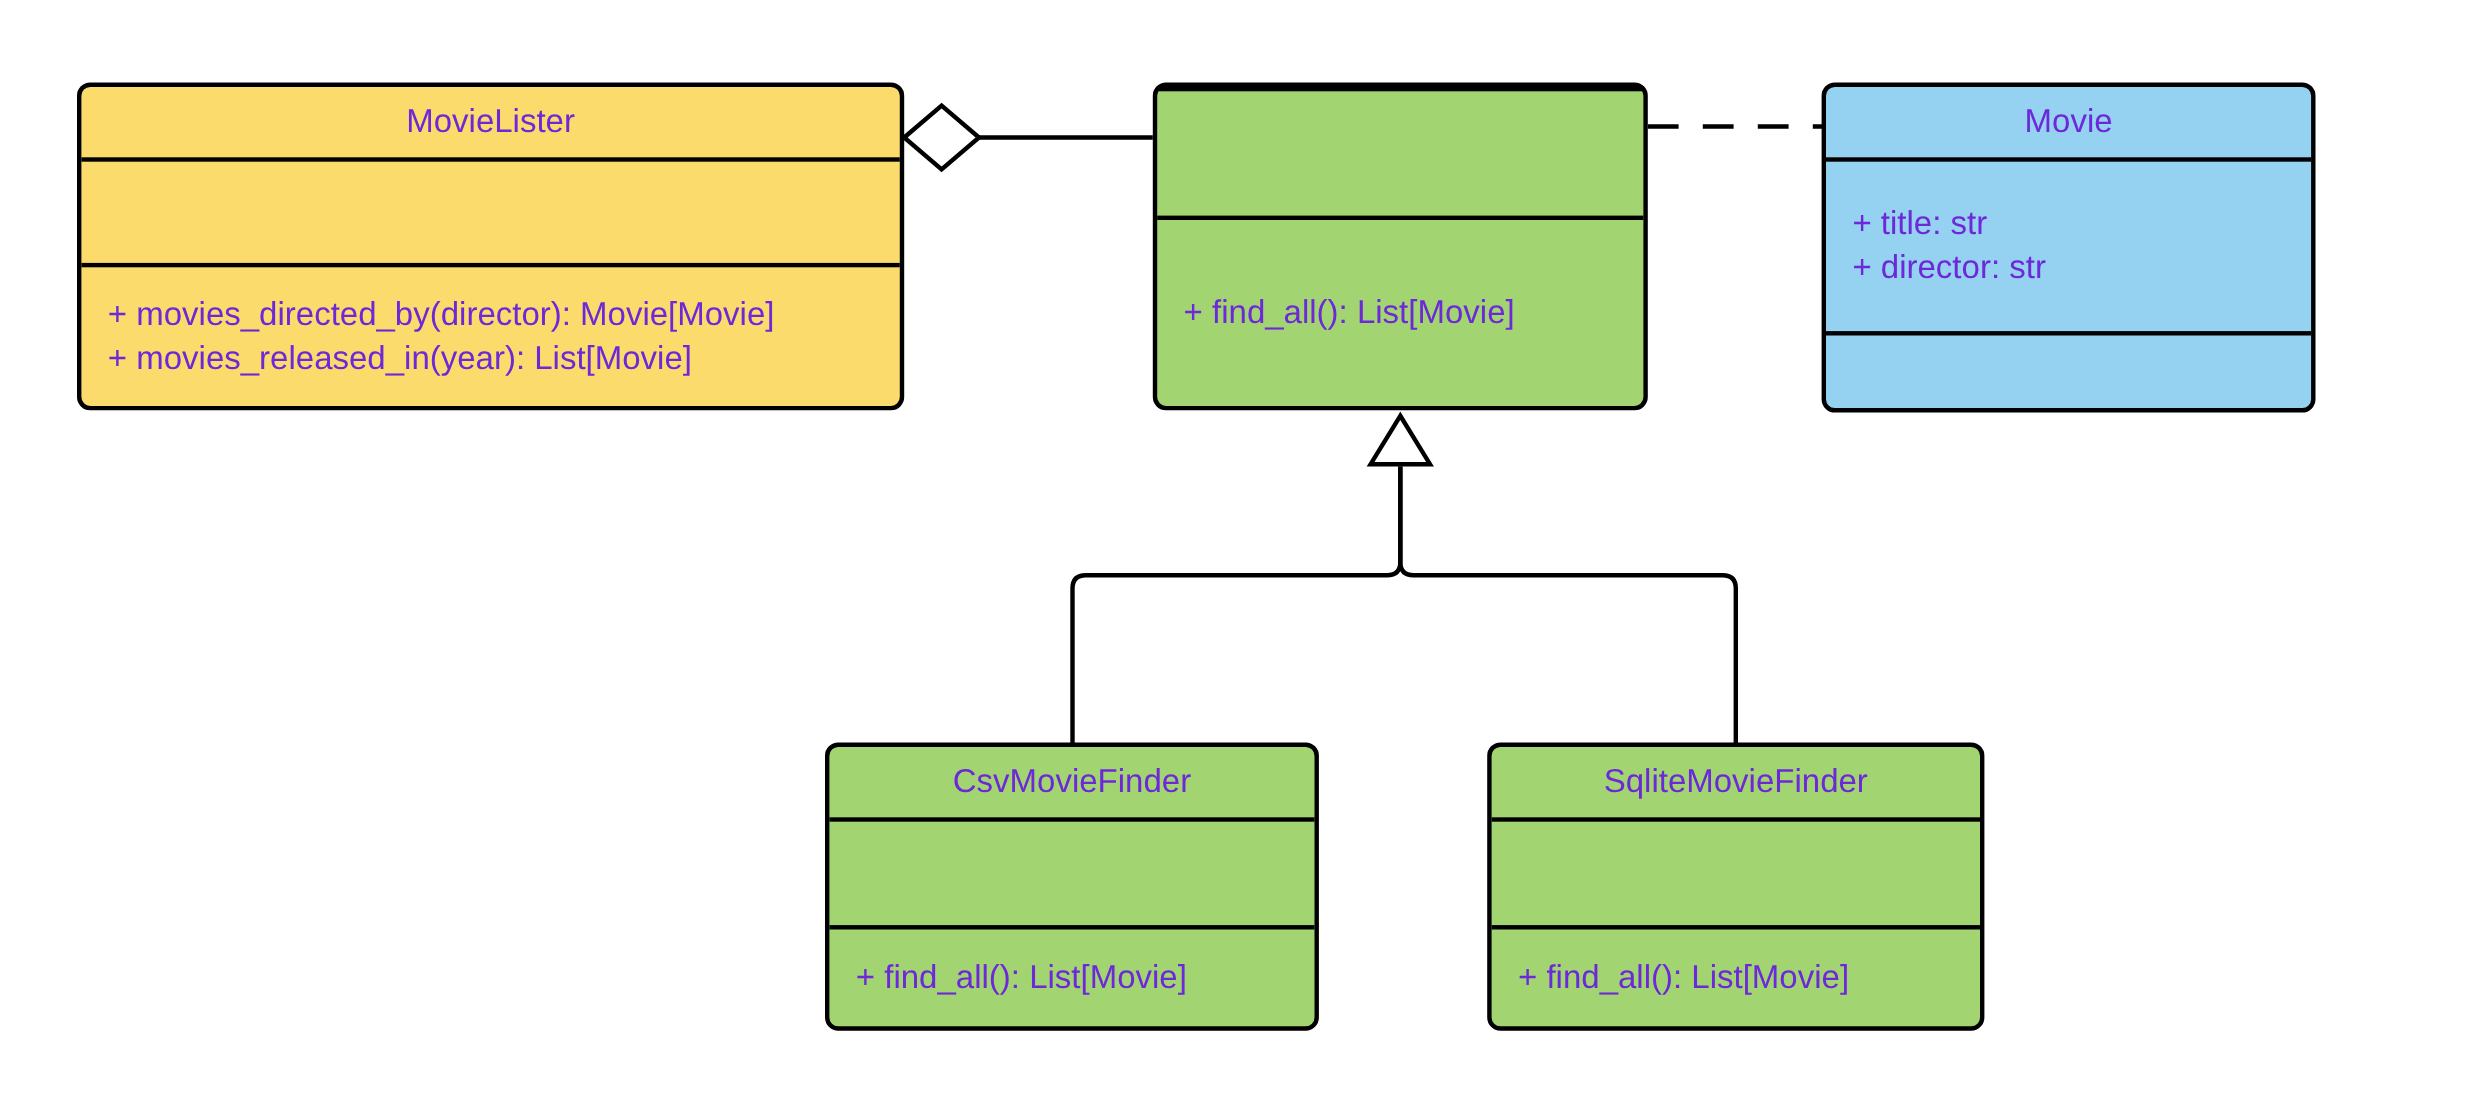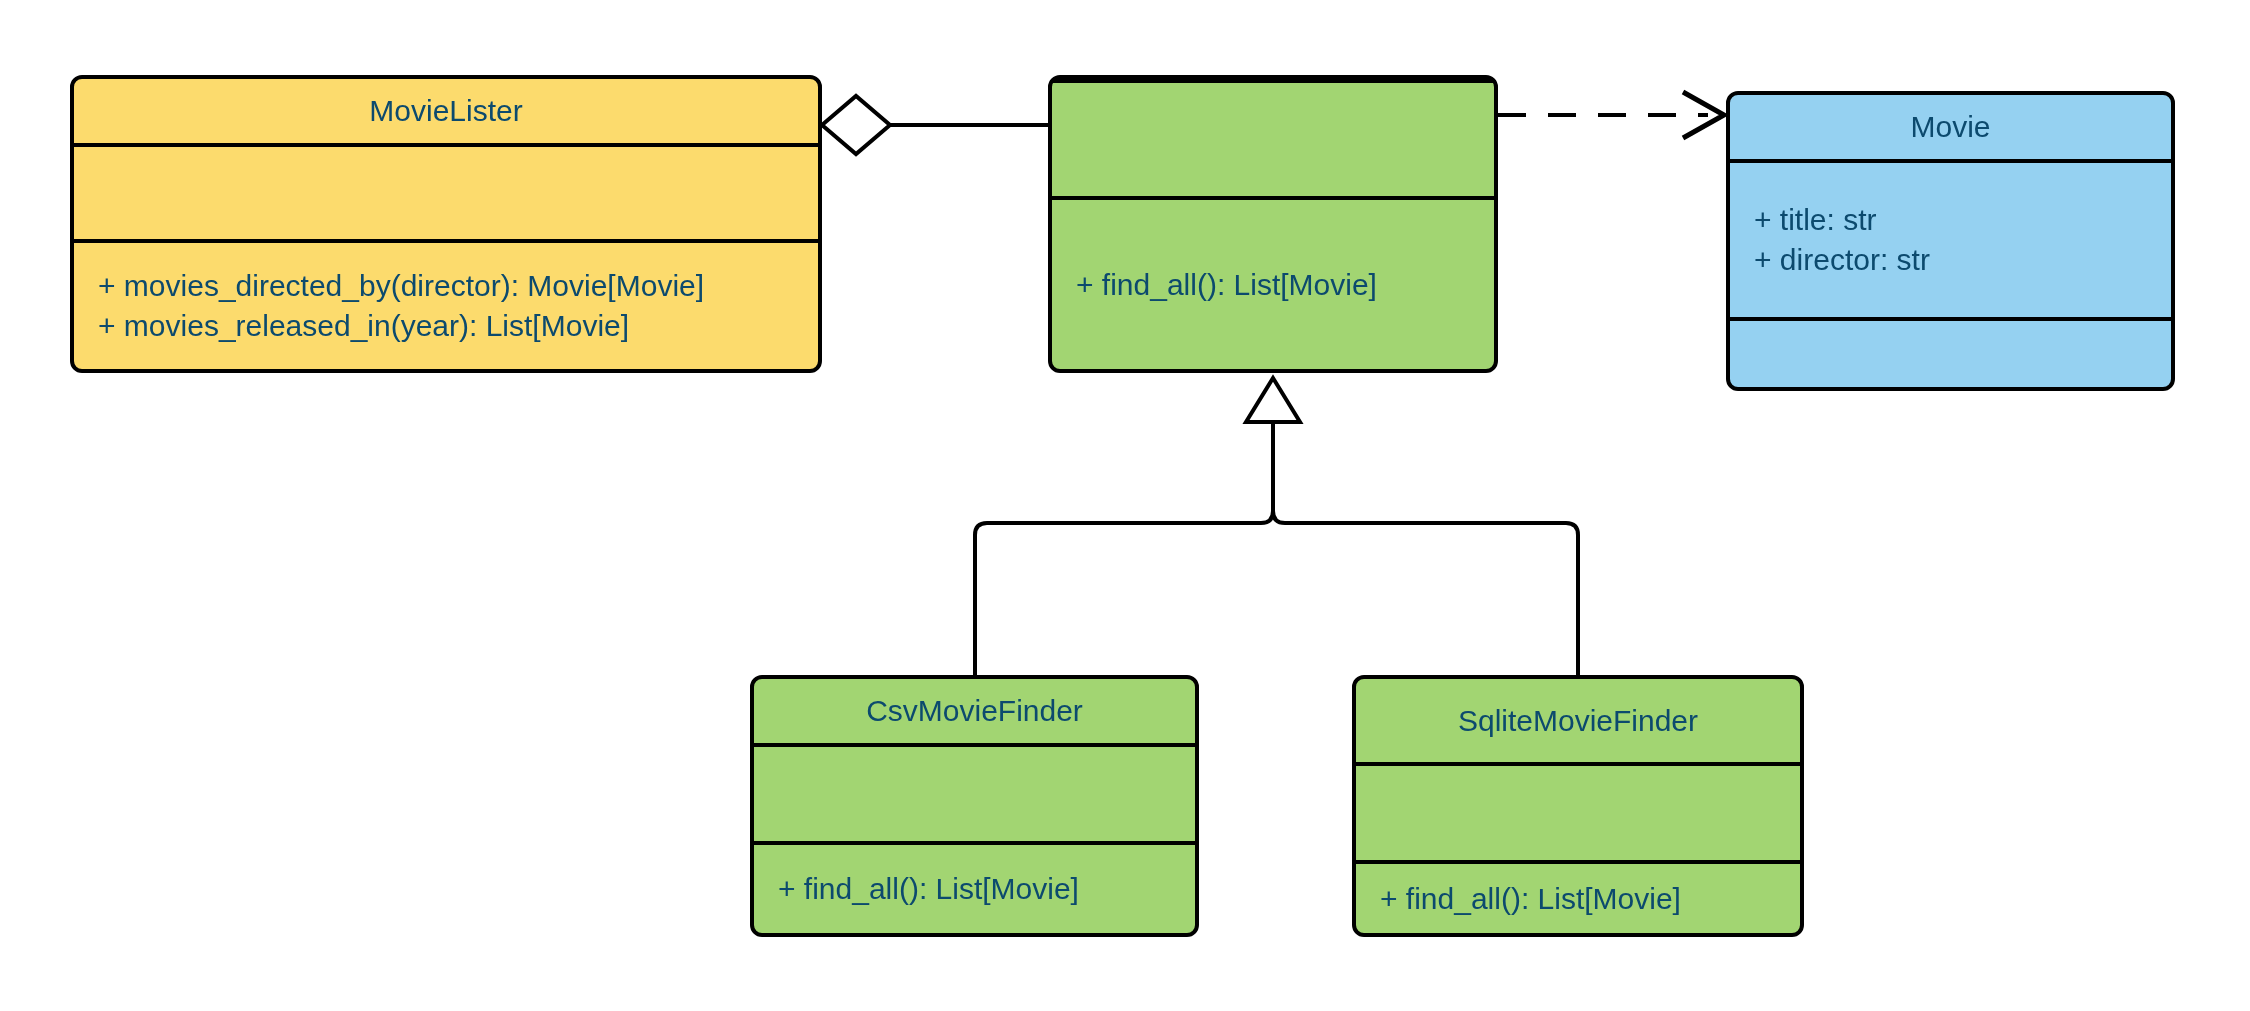--- a/index.html
+++ b/index.html
@@ -6,21 +6,21 @@
     margin: 0;
     padding: 0;
     background: #ffffff;
   }
   .canvas {
     position: relative;
     width: 2250px;
     height: 1011px;
     background: #ffffff;
     font-family: "Liberation Sans", sans-serif;
-    color: #0c4a6e;
+    color: #6d28d9;
     overflow: hidden;
   }
   .uml-class {
     position: absolute;
     box-sizing: border-box;
     border: 4px solid #000000;
     border-radius: 12px;
     display: flex;
     flex-direction: column;
   }
@@ -91,38 +91,38 @@
     </div>
   </div>
 
   <div class="uml-class" style="left: 1048px; top: 75px; width: 450px; height: 298px; background-color: rgb(162, 213, 114);">
     <div class="uml-comp" style="height:117px;"></div>
     <div class="uml-comp grow">
       <div class="uml-line">+ find_all(): List[Movie]</div>
     </div>
   </div>
 
-  <div class="uml-class" style="left: 1726px; top: 75px; width: 449px; height: 300px; background-color: rgb(149, 209, 241); margin-top: 16px;">
+  <div class="uml-class" style="left: 1656px; top: 75px; width: 449px; height: 300px; background-color: rgb(149, 209, 241);">
     <div class="uml-title" style="height:64px;">Movie</div>
     <div class="uml-comp" style="height:158px;">
       <div class="uml-line">+ title: str</div>
       <div class="uml-line">+ director: str</div>
     </div>
     <div class="uml-comp grow"></div>
   </div>
 
   <div class="uml-class" style="left: 750px; top: 675px; width: 449px; height: 262px; background-color: rgb(162, 213, 114);">
     <div class="uml-title" style="height:64px;border-radius:11px;">CsvMovieFinder</div>
     <div class="uml-comp" style="height:98px;"></div>
     <div class="uml-comp grow">
       <div class="uml-line">+ find_all(): List[Movie]</div>
     </div>
   </div>
 
   <div class="uml-class" style="left: 1352px; top: 675px; width: 452px; height: 262px; background-color: rgb(162, 213, 114);">
-    <div class="uml-title" style="height:83px;">SqliteMovieFinder</div>
+    <div class="uml-title" style="height:64px;">SqliteMovieFinder</div>
     <div class="uml-comp" style="height:98px;"></div>
     <div class="uml-comp grow">
       <div class="uml-line">+ find_all(): List[Movie]</div>
     </div>
   </div>
 
 </div>
 
 </body></html>

